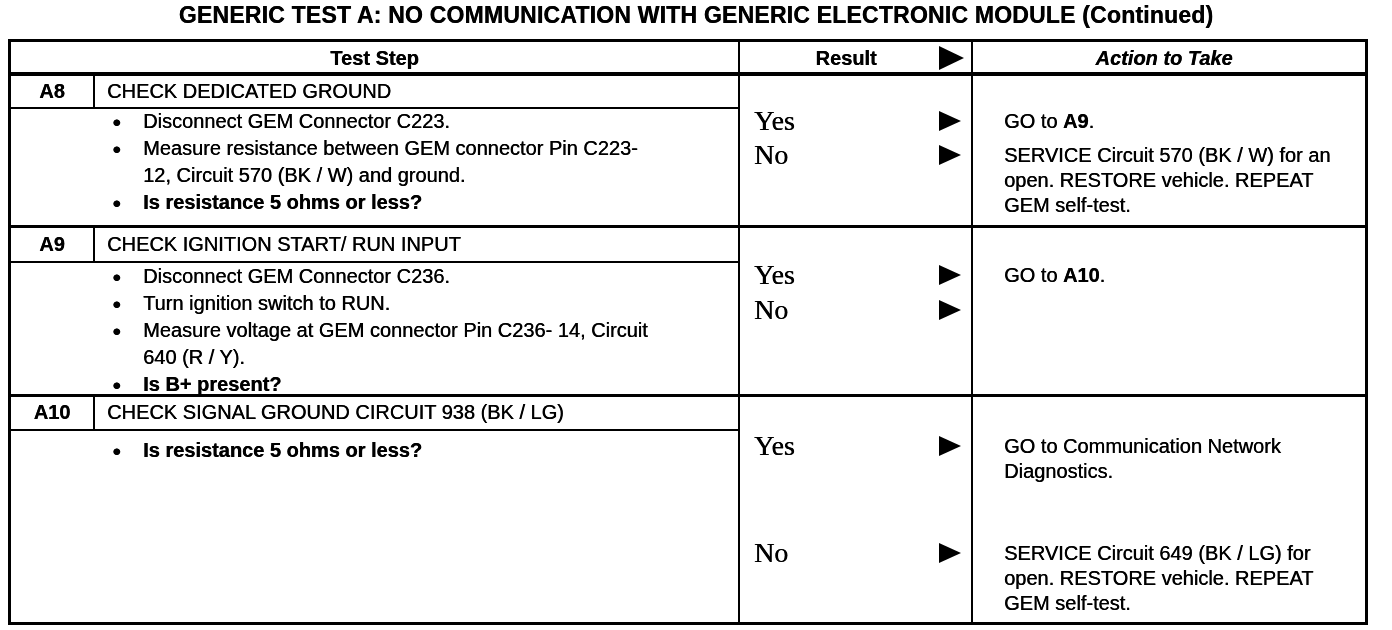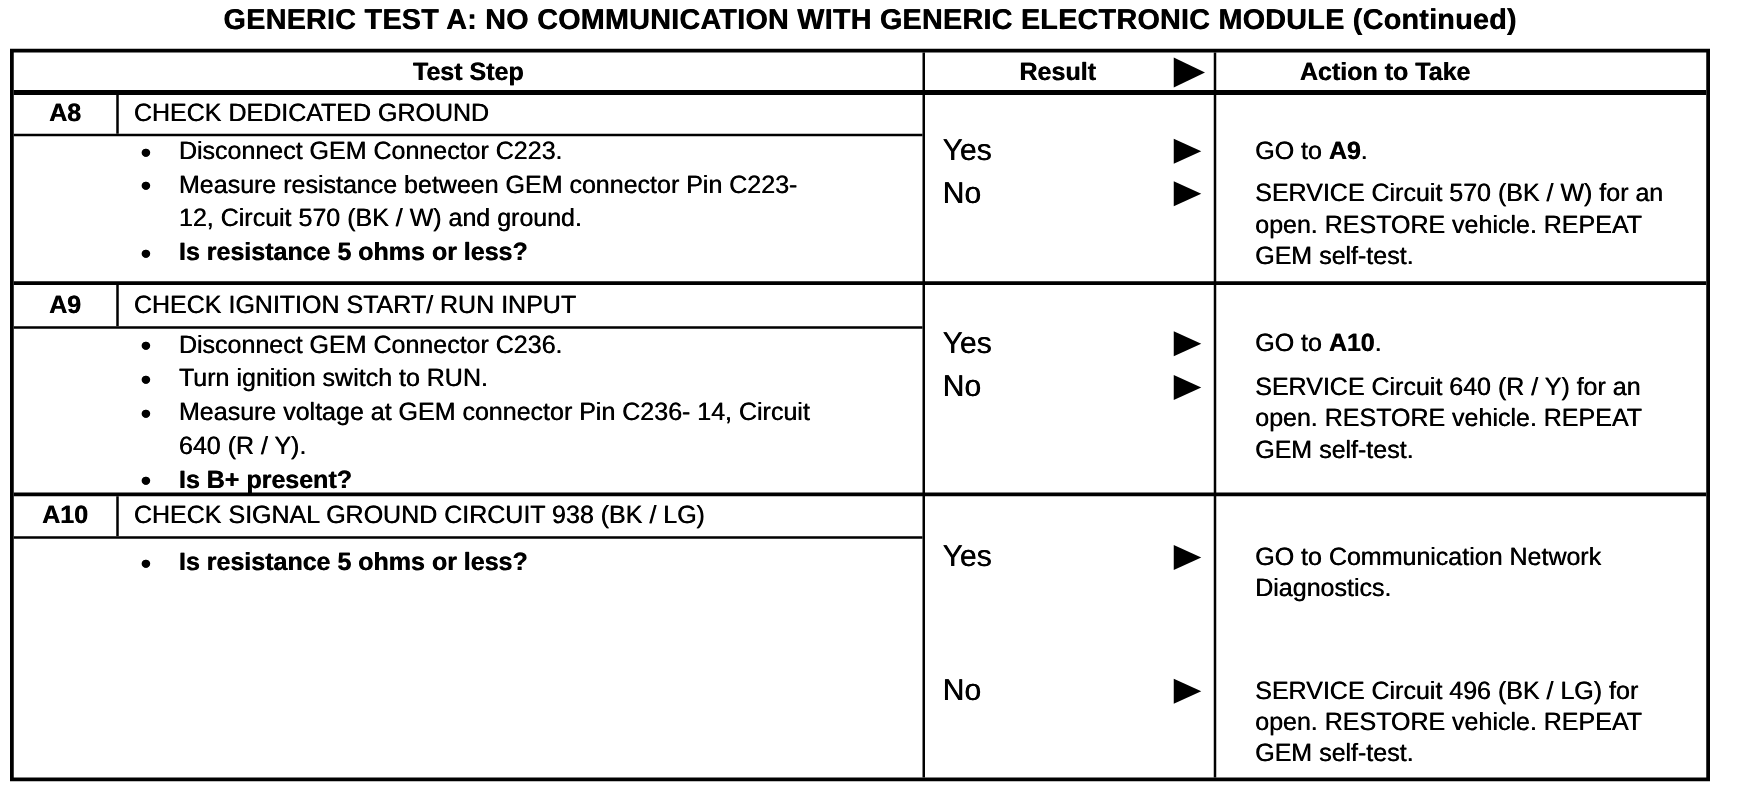--- a/index.html
+++ b/index.html
@@ -28,21 +28,21 @@
   .stepid    { position:absolute; left:0; width:82px; text-align:center; font-size:20px; font-weight:700; line-height:24px; }
   .steptitle { position:absolute; left:96px; font-size:20px; line-height:24px; }
   .bullets   { position:absolute; left:96px; width:560px; margin:0; padding:0; list-style:none; font-size:20px; line-height:27px; }
   .bullets li { position:relative; padding-left:36px; }
   .bullets li::before { content:"\25CF"; position:absolute; left:5px; top:0; font-size:15px; line-height:27px; }
   .bullets li.bold { font-weight:700; }
   
   .outcome { position:absolute; left:727px; width:627px; display:flex; align-items:flex-start; }
   .res { width:233px; flex:none; box-sizing:border-box; padding:0 10px 0 16px;
          display:flex; justify-content:space-between; align-items:flex-start; }
-  .ans { font-size:24px; line-height:24px; }
+  .ans { font-size:28px; line-height:24px;font-family:Liberation Serif, serif; }
   .arrow {
     width:0; height:0; flex:none;
     border-top:10px solid transparent; border-bottom:10px solid transparent;
     border-left:22px solid #000; margin-top:2px;
   }
   .arrow-lg {
     position:absolute; width:0; height:0;
     border-top:12px solid transparent; border-bottom:12px solid transparent;
     border-left:25px solid #000;
   }
@@ -69,21 +69,21 @@
     <div class="subline" style="top:219px;"></div>
     <div class="subline" style="top:387px;"></div>
 
     <div class="idline" style="top:33px;height:32px;"></div>
     <div class="idline" style="top:186px;height:33px;"></div>
     <div class="idline" style="top:355px;height:32px;"></div>
 
     <div class="hcell" style="left:0;width:727px;top:3px;">Test Step</div>
     <div class="hcell" style="left:727px;width:216px;top:3px;">Result</div>
     <div class="arrow-lg" style="left:928px;top:4px;"></div>
-    <div class="hcell" style="left:912px;width:370px;top:3px;">Action to Take</div>
+    <div class="hcell" style="left:968px;width:370px;top:3px;font-style:italic;">Action to Take</div>
 
     <div class="stepid" style="top:37px;">A8</div>
     <div class="steptitle" style="top:37px;">CHECK DEDICATED GROUND</div>
     <ul class="bullets" style="top:66px;">
       <li>Disconnect GEM Connector C223.</li>
       <li>Measure resistance between GEM connector Pin C223- 12, Circuit 570 (BK / W) and ground.</li>
       <li class="bold">Is resistance 5 ohms or less?</li>
     </ul>
     <div class="outcome" style="top:67px;">
       <div class="res">
@@ -113,37 +113,36 @@
         <span class="ans">Yes</span>
         <span class="arrow"></span>
       </div>
       <div class="act"><span>GO to </span><b>A10</b><span>.</span></div>
     </div>
     <div class="outcome" style="top:256px;">
       <div class="res">
         <span class="ans">No</span>
         <span class="arrow"></span>
       </div>
-      <div class="act"><span>SERVICE Circuit 640 (R / Y) for an open. RESTORE vehicle. REPEAT GEM self-test.</span></div>
     </div>
 
     <div class="stepid" style="top:358px;">A10</div>
     <div class="steptitle" style="top:358px;">CHECK SIGNAL GROUND CIRCUIT 938 (BK / LG)</div>
     <ul class="bullets" style="top:395px;">
       <li class="bold">Is resistance 5 ohms or less?</li>
     </ul>
     <div class="outcome" style="top:392px;">
       <div class="res">
         <span class="ans">Yes</span>
         <span class="arrow"></span>
       </div>
       <div class="act"><span>GO to Communication Network Diagnostics.</span></div>
     </div>
     <div class="outcome" style="top:499px;">
       <div class="res">
         <span class="ans">No</span>
         <span class="arrow"></span>
       </div>
-      <div class="act"><span>SERVICE Circuit 496 (BK / LG) for open. RESTORE vehicle. REPEAT GEM self-test.</span></div>
+      <div class="act"><span>SERVICE Circuit 649 (BK / LG) for open. RESTORE vehicle. REPEAT GEM self-test.</span></div>
     </div>
 
   </div>
 </div>
 
 </body></html>

